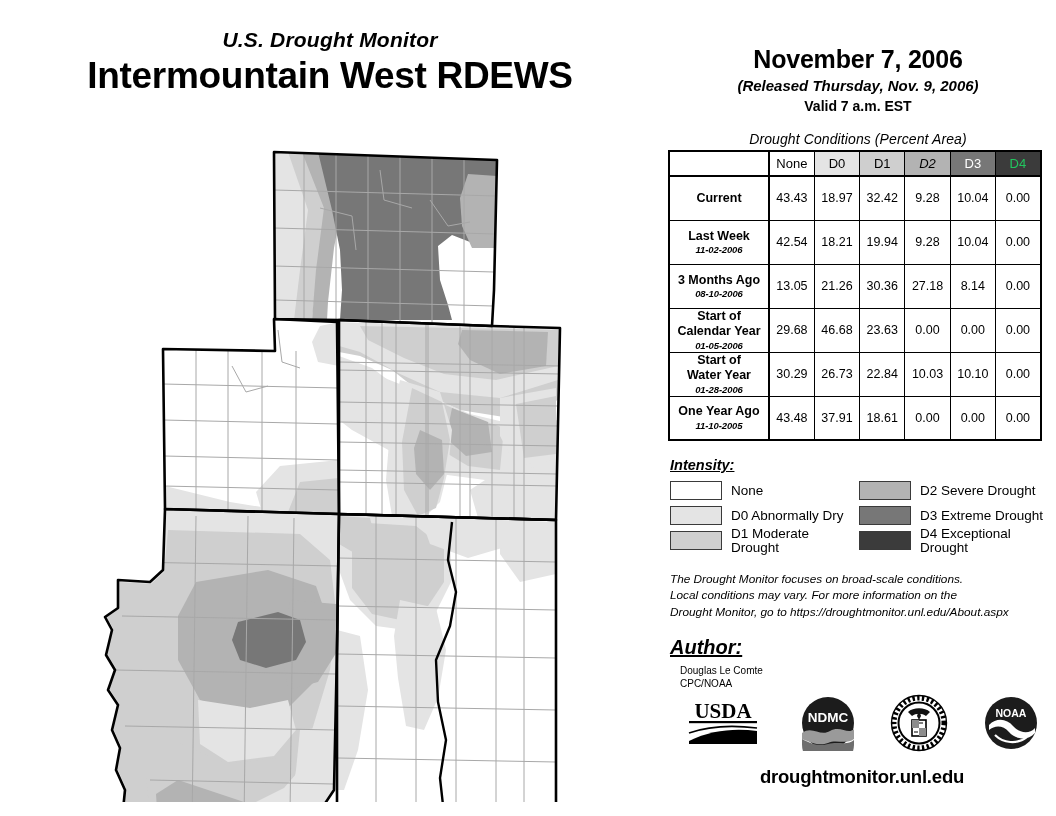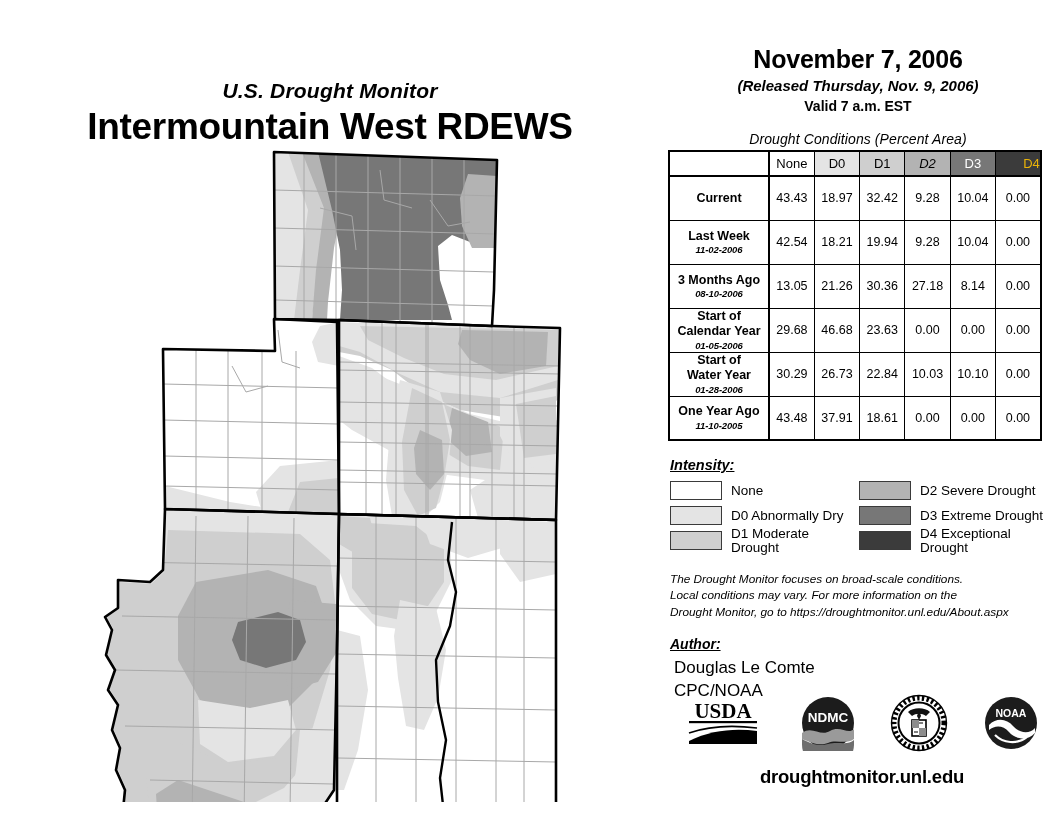--- a/index.html
+++ b/index.html
@@ -10,21 +10,21 @@
     background:#ffffff;
     font-family:"Liberation Sans", sans-serif;
     color:#000;
     position:relative;
     overflow:hidden;
   }
 
   
   #left-panel { position:absolute; left:0; top:0; width:660px; height:816px; }
 
-  #title-block { text-align:center; padding-top:42px;margin-top:37px; }
+  #title-block { text-align:center; padding-top:28px; }
   #supertitle {
     font-size:21px; font-weight:bold; font-style:italic;
     letter-spacing:.2px; line-height:1.1;
   }
   #maintitle {
     font-size:37px; font-weight:bold; line-height:1.12;
     margin-top:4px; letter-spacing:-.3px;
   }
 
   #map-wrap { position:absolute; left:0; top:130px; width:660px; height:672px; }
@@ -91,25 +91,25 @@
   }
   .legend-label { font-size:13.5px; line-height:1; }
 
   
   #disclaimer {
     margin:18px 0 0 10px;
     font-size:11.8px; font-style:italic; line-height:1.38;
     width:380px;
   }
   #author-head {
-    font-size:14px; font-weight:bold; font-style:italic;
+    font-size:20px; font-weight:bold; font-style:italic;
     text-decoration:underline;
     margin:16px 0 5px 10px;
   }
-  #author-lines { margin-left:14px; font-size:17px; line-height:1.34; }
+  #author-lines { margin-left:20px; font-size:10px; line-height:1.34; }
 
   
   #logos {
     position:absolute; left:4px; top:690px; width:392px; height:70px;
     display:flex; align-items:center; justify-content:space-around;
   }
   .logo { flex:0 0 auto; }
   #site-url {
     position:absolute; left:4px; top:766px; width:396px;
     text-align:center; font-size:18.5px; font-weight:bold;
@@ -332,21 +332,21 @@
         <col class="c-val">
     </colgroup>
     <thead>
       <tr>
         <th class="hdr-corner"></th>
         <th style="background: rgb(255, 255, 255);">None</th>
         <th style="background: rgb(228, 228, 228);">D0</th>
         <th style="background: rgb(207, 207, 207);">D1</th>
         <th style="background: rgb(179, 179, 179); font-style: italic;">D2</th>
         <th style="background: rgb(119, 119, 119); color: rgb(255, 255, 255);">D3</th>
-        <th style="background: rgb(59, 59, 59); color: #eab308; text-align: right;">D4</th>
+        <th style="background: rgb(59, 59, 59); color: #22c55e;">D4</th>
       </tr>
     </thead>
     <tbody id="stats-body">
         <tr>
           <td class="rowlabel">Current</td>
           <td>43.43</td>
           <td>18.97</td>
           <td>32.42</td>
           <td>9.28</td>
           <td>10.04</td>

